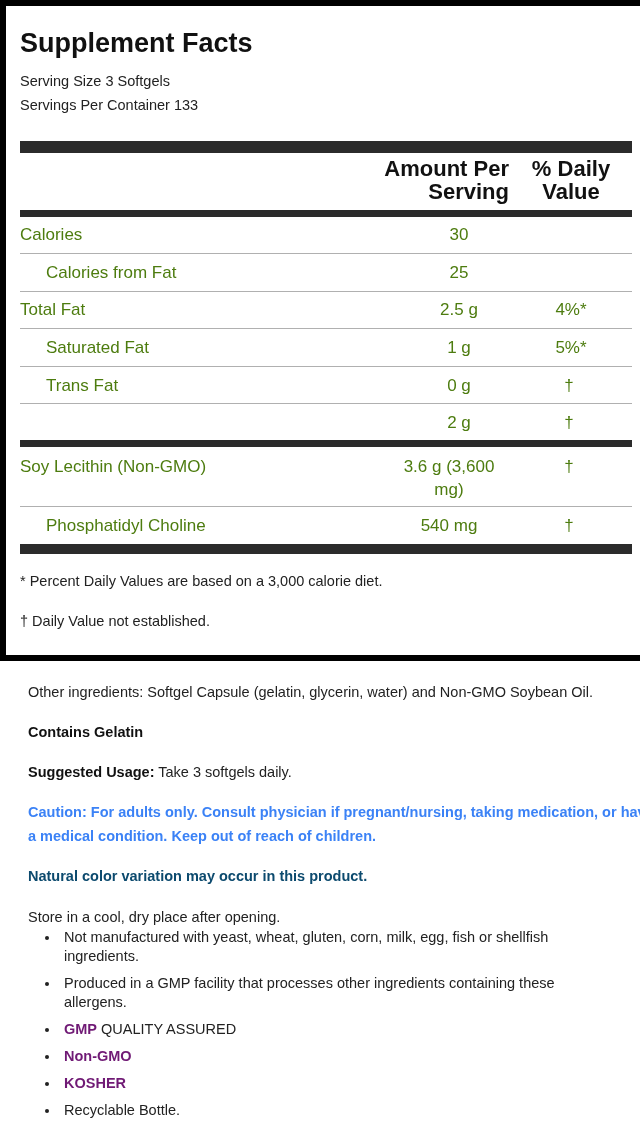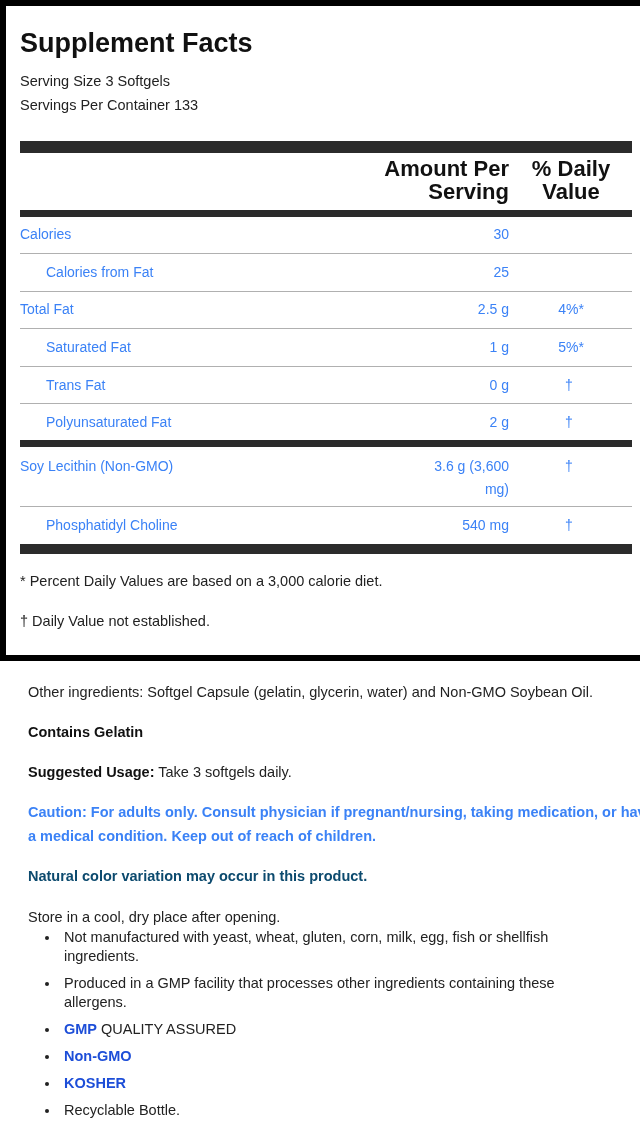--- a/index.html
+++ b/index.html
@@ -14,37 +14,37 @@
   .title {
     position: absolute; left: 14px; top: 22px; margin: 0;
     font-size: 27px; font-weight: bold; color: #111; letter-spacing: 0;
   }
   .serving { position: absolute; left: 14px; font-size: 14.5px; color: #222; }
   .serving.s1 { top: 67px; }
   .serving.s2 { top: 91px; }
   .bar { position: absolute; left: 14px; width: 612px; background: #2b2b2b; }
   .rule { position: absolute; left: 14px; width: 612px; height: 1px; background: #b0b0b0; }
   .hdr { position: absolute; font-size: 22px; font-weight: bold; color: #111; line-height: 23px; text-align: right; }
-  .cell { position: absolute; font-size: 14px; color: #3b82f6; line-height: 23px; white-space: nowrap; }
-  .cell.amt { text-align: right; }
+  .cell { position: absolute; font-size: 17px; color: #4d7c0f; line-height: 23px; white-space: nowrap; }
+  .cell.amt { text-align: center; }
   .cell.dv { text-align: center; width: 60px; }
   .foot { position: absolute; left: 14px; font-size: 14.5px; color: #222; }
   .txt { position: absolute; left: 0; font-size: 14.5px; color: #222; line-height: 24px; margin: 14px; padding-left: 14px; }
   .txt b { color: #111; }
   ul.bullets {
     position: absolute; left: 0; top: 928px; margin: 0; padding: 0 0 0 33px;
     list-style: none; width: 560px;
   }
   ul.bullets li {
     position: relative; font-size: 14.5px; color: #222; line-height: 19px; margin-bottom: 8px; margin-left: 31px;
   }
   ul.bullets li .dot {
     position: absolute; left: -19px; top: 8px; width: 4px; height: 4px; border-radius: 50%; background: #222;
   }
-  ul.bullets li b { color: #1d4ed8; }
+  ul.bullets li b { color: #701a75; }
 </style>
 </head>
 <body>
 
 <div class="facts-box">
   <h1 class="title">Supplement Facts</h1>
   <div class="serving s1">Serving Size 3 Softgels</div>
   <div class="serving s2">Servings Per Container 133</div>
 
   <div class="bar" style="top:135px;height:12px;"></div>
@@ -76,21 +76,20 @@
   <div class="cell" style="left:40px;top:330px;">Saturated Fat</div>
   <div class="cell amt" style="left:403px;top:330px;width:100px;">1 g</div>
   <div class="cell dv" style="left:535px;top:330px;">5%*</div>
   <div class="rule" style="top:360px;"></div>
 
   <div class="cell" style="left:40px;top:368px;">Trans Fat</div>
   <div class="cell amt" style="left:403px;top:368px;width:100px;">0 g</div>
   <div class="cell dv" style="left:533px;top:368px;">†</div>
   <div class="rule" style="top:397px;"></div>
 
-  <div class="cell" style="left:40px;top:405px;">Polyunsaturated Fat</div>
   <div class="cell amt" style="left:403px;top:405px;width:100px;">2 g</div>
   <div class="cell dv" style="left:533px;top:405px;">†</div>
 
   <div class="bar" style="top:434px;height:7px;"></div>
 
   <div class="cell" style="left:14px;top:449px;">Soy Lecithin (Non-GMO)</div>
   <div class="cell amt" style="left:383px;top:449px;width:120px;">
     <div>3.6 g (3,600</div>
     <div>mg)</div>
   </div>

